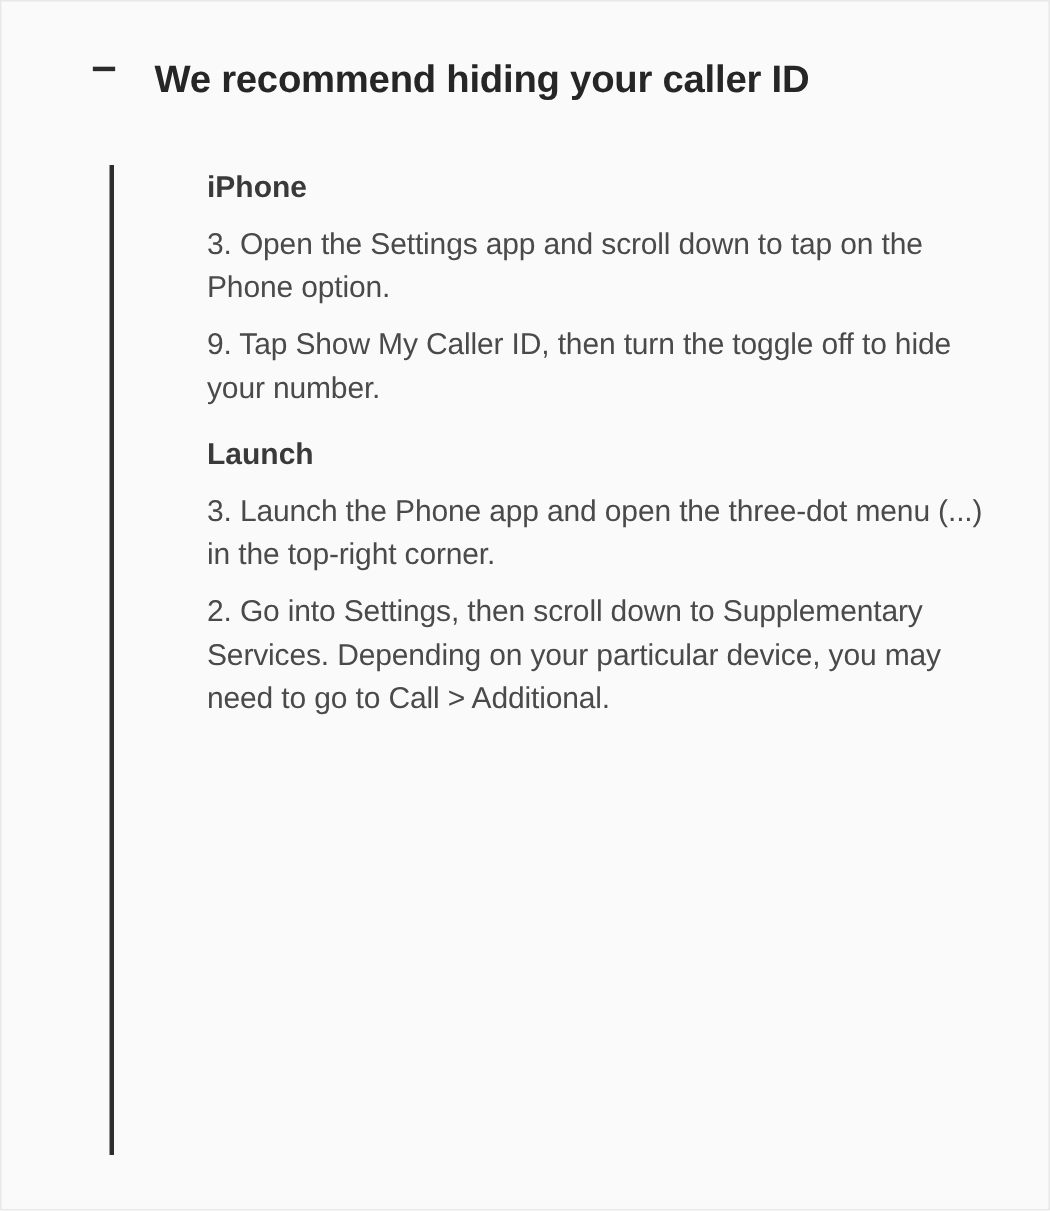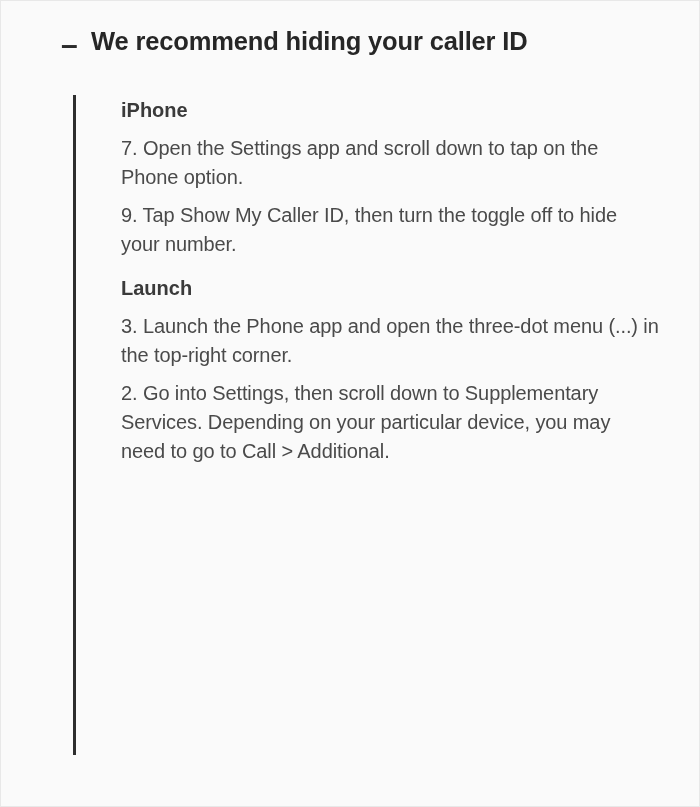--- a/index.html
+++ b/index.html
@@ -38,41 +38,41 @@
     text-align: left;
     user-select: none;
   }
   .title {
     flex: 1 1 auto;
     font-size: 25.5px;
     font-weight: bold;
     line-height: 1.29;
     color: #262626;
     letter-spacing: -0.15px;
-    margin: 0;
+    margin: 12px;
     padding-top: 2px;
   }
   .title .line {
     display: block;
   }
   .body-wrap {
     display: flex;
     margin-top: 28px;
     padding-left: 72px;
   }
   .accent-bar {
     flex: 0 0 auto;
     width: 3px;
     background: #2e2e2e;
     align-self: stretch;
     min-height: 660px;
   }
   .content {
     flex: 1 1 auto;
-    padding-left: 45px;
+    padding-left: 62px;
   }
   .section-head {
     font-size: 20px;
     font-weight: bold;
     color: #3a3a3a;
     line-height: 1.55;
     margin: 0 0 8px 0;
   }
   .section-head.second {
     margin-top: 14px;
@@ -98,21 +98,21 @@
     <h1 class="title">
       <span class="line">We recommend hiding your caller ID</span>
     </h1>
   </div>
 
   <div class="body-wrap">
     <div class="accent-bar"></div>
     <div class="content">
 
       <h2 class="section-head">iPhone</h2>
-      <p class="step">7. Open the Settings app and scroll down to tap on the Phone option.</p>
+      <p class="step">3. Open the Settings app and scroll down to tap on the Phone option.</p>
       <p class="step">9. Tap Show My Caller ID, then turn the toggle off to hide your number.</p>
 
       <h2 class="section-head second">Launch</h2>
       <p class="step">3. Launch the Phone app and open the three-dot menu (...) in the top-right corner.</p>
       <p class="step">2. Go into Settings, then scroll down to Supplementary Services. Depending on your particular device, you may need to go to Call &gt; Additional.</p>
 
     </div>
   </div>
 
 </div>

